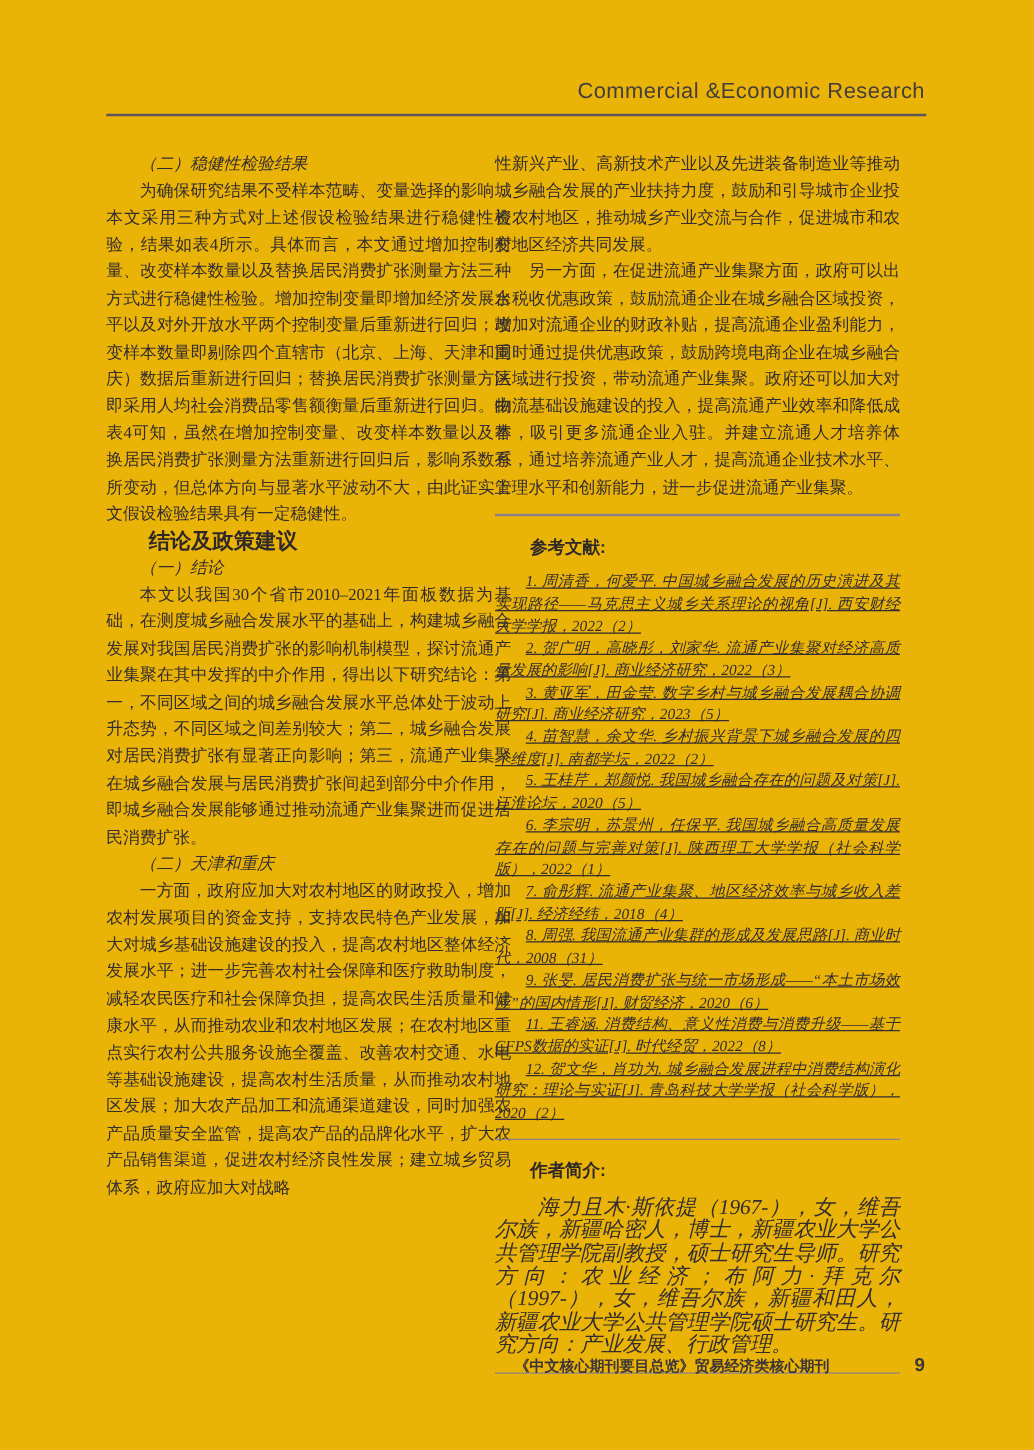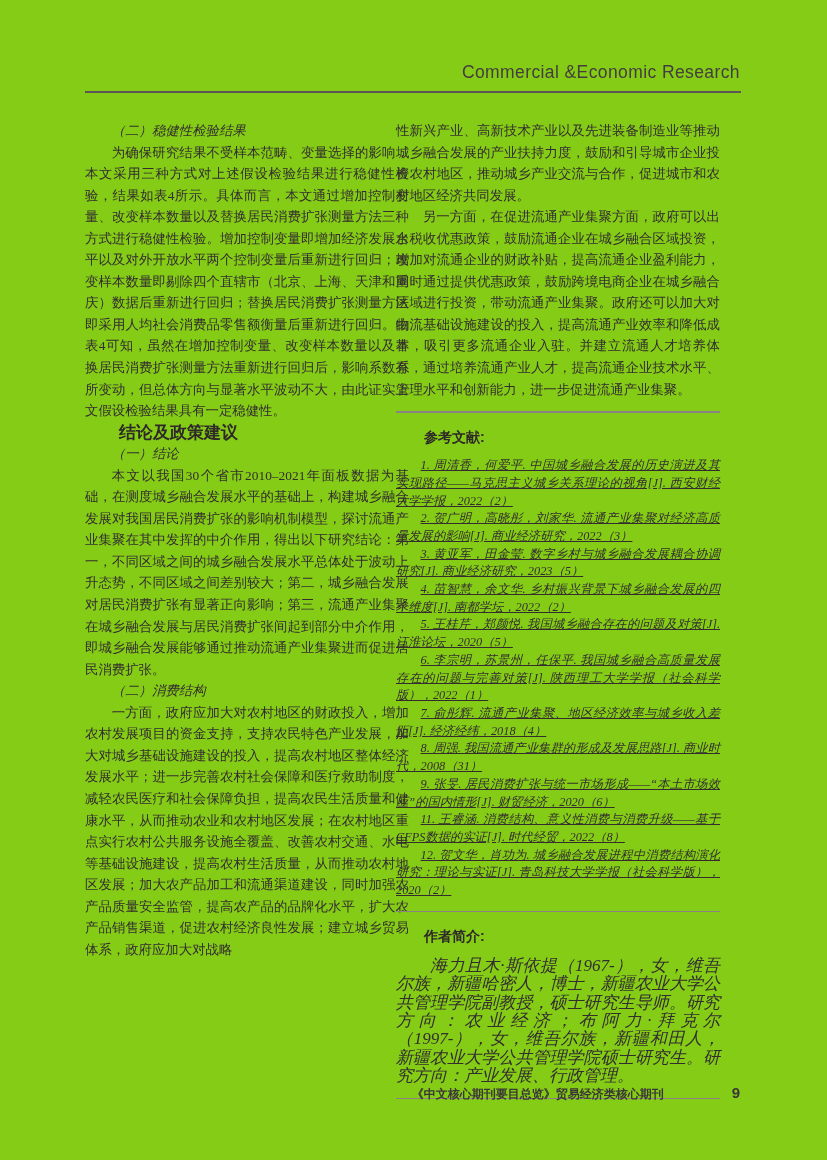--- a/index.html
+++ b/index.html
@@ -1,19 +1,19 @@
 <!DOCTYPE html>
 <html><head>
 <meta charset="utf-8">
 <style>
   html,body { margin:0; padding:0; background:#ffffff; }
   .page {
     position:relative;
     width:827px; height:1160px;
-    background:#84cc16;
+    background:#eab308;
     font-family:"Liberation Serif","DejaVu Serif",serif;
     color:#332d2f;
     overflow:hidden;
   }
   .journal-name {
     position:absolute; top:62px; right:87px;
     font-family:"Liberation Sans","DejaVu Sans",sans-serif;
     font-size:17.5px; letter-spacing:0.4px; color:#443d3f;
   }
   .header-rule {
@@ -76,21 +76,21 @@
 
   <div class="journal-name">Commercial &amp;Economic Research</div>
   <div class="header-rule"></div>
 
   <div class="col col-left">
     <p class="sub">（二）稳健性检验结果</p>
     <p>为确保研究结果不受样本范畴、变量选择的影响，本文采用三种方式对上述假设检验结果进行稳健性检验，结果如表4所示。具体而言，本文通过增加控制变量、改变样本数量以及替换居民消费扩张测量方法三种方式进行稳健性检验。增加控制变量即增加经济发展水平以及对外开放水平两个控制变量后重新进行回归；改变样本数量即剔除四个直辖市（北京、上海、天津和重庆）数据后重新进行回归；替换居民消费扩张测量方法即采用人均社会消费品零售额衡量后重新进行回归。由表4可知，虽然在增加控制变量、改变样本数量以及替换居民消费扩张测量方法重新进行回归后，影响系数有所变动，但总体方向与显著水平波动不大，由此证实上文假设检验结果具有一定稳健性。</p>
     <p class="heading1">结论及政策建议</p>
     <p class="sub">（一）结论</p>
     <p>本文以我国30个省市2010–2021年面板数据为基础，在测度城乡融合发展水平的基础上，构建城乡融合发展对我国居民消费扩张的影响机制模型，探讨流通产业集聚在其中发挥的中介作用，得出以下研究结论：第一，不同区域之间的城乡融合发展水平总体处于波动上升态势，不同区域之间差别较大；第二，城乡融合发展对居民消费扩张有显著正向影响；第三，流通产业集聚在城乡融合发展与居民消费扩张间起到部分中介作用，即城乡融合发展能够通过推动流通产业集聚进而促进居民消费扩张。</p>
-    <p class="sub">（二）消费结构</p>
+    <p class="sub">（二）天津和重庆</p>
     <p>一方面，政府应加大对农村地区的财政投入，增加农村发展项目的资金支持，支持农民特色产业发展，加大对城乡基础设施建设的投入，提高农村地区整体经济发展水平；进一步完善农村社会保障和医疗救助制度，减轻农民医疗和社会保障负担，提高农民生活质量和健康水平，从而推动农业和农村地区发展；在农村地区重点实行农村公共服务设施全覆盖、改善农村交通、水电等基础设施建设，提高农村生活质量，从而推动农村地区发展；加大农产品加工和流通渠道建设，同时加强农产品质量安全监管，提高农产品的品牌化水平，扩大农产品销售渠道，促进农村经济良性发展；建立城乡贸易体系，政府应加大对战略</p>
   </div>
 
   <div class="col col-right">
     <p class="cont">性新兴产业、高新技术产业以及先进装备制造业等推动城乡融合发展的产业扶持力度，鼓励和引导城市企业投资农村地区，推动城乡产业交流与合作，促进城市和农村地区经济共同发展。</p>
     <p>另一方面，在促进流通产业集聚方面，政府可以出台税收优惠政策，鼓励流通企业在城乡融合区域投资，增加对流通企业的财政补贴，提高流通企业盈利能力，同时通过提供优惠政策，鼓励跨境电商企业在城乡融合区域进行投资，带动流通产业集聚。政府还可以加大对物流基础设施建设的投入，提高流通产业效率和降低成本，吸引更多流通企业入驻。并建立流通人才培养体系，通过培养流通产业人才，提高流通企业技术水平、管理水平和创新能力，进一步促进流通产业集聚。</p>
 
     <hr class="rule">
     <div class="block-heading">参考文献:</div>
     <div class="refs-block">

